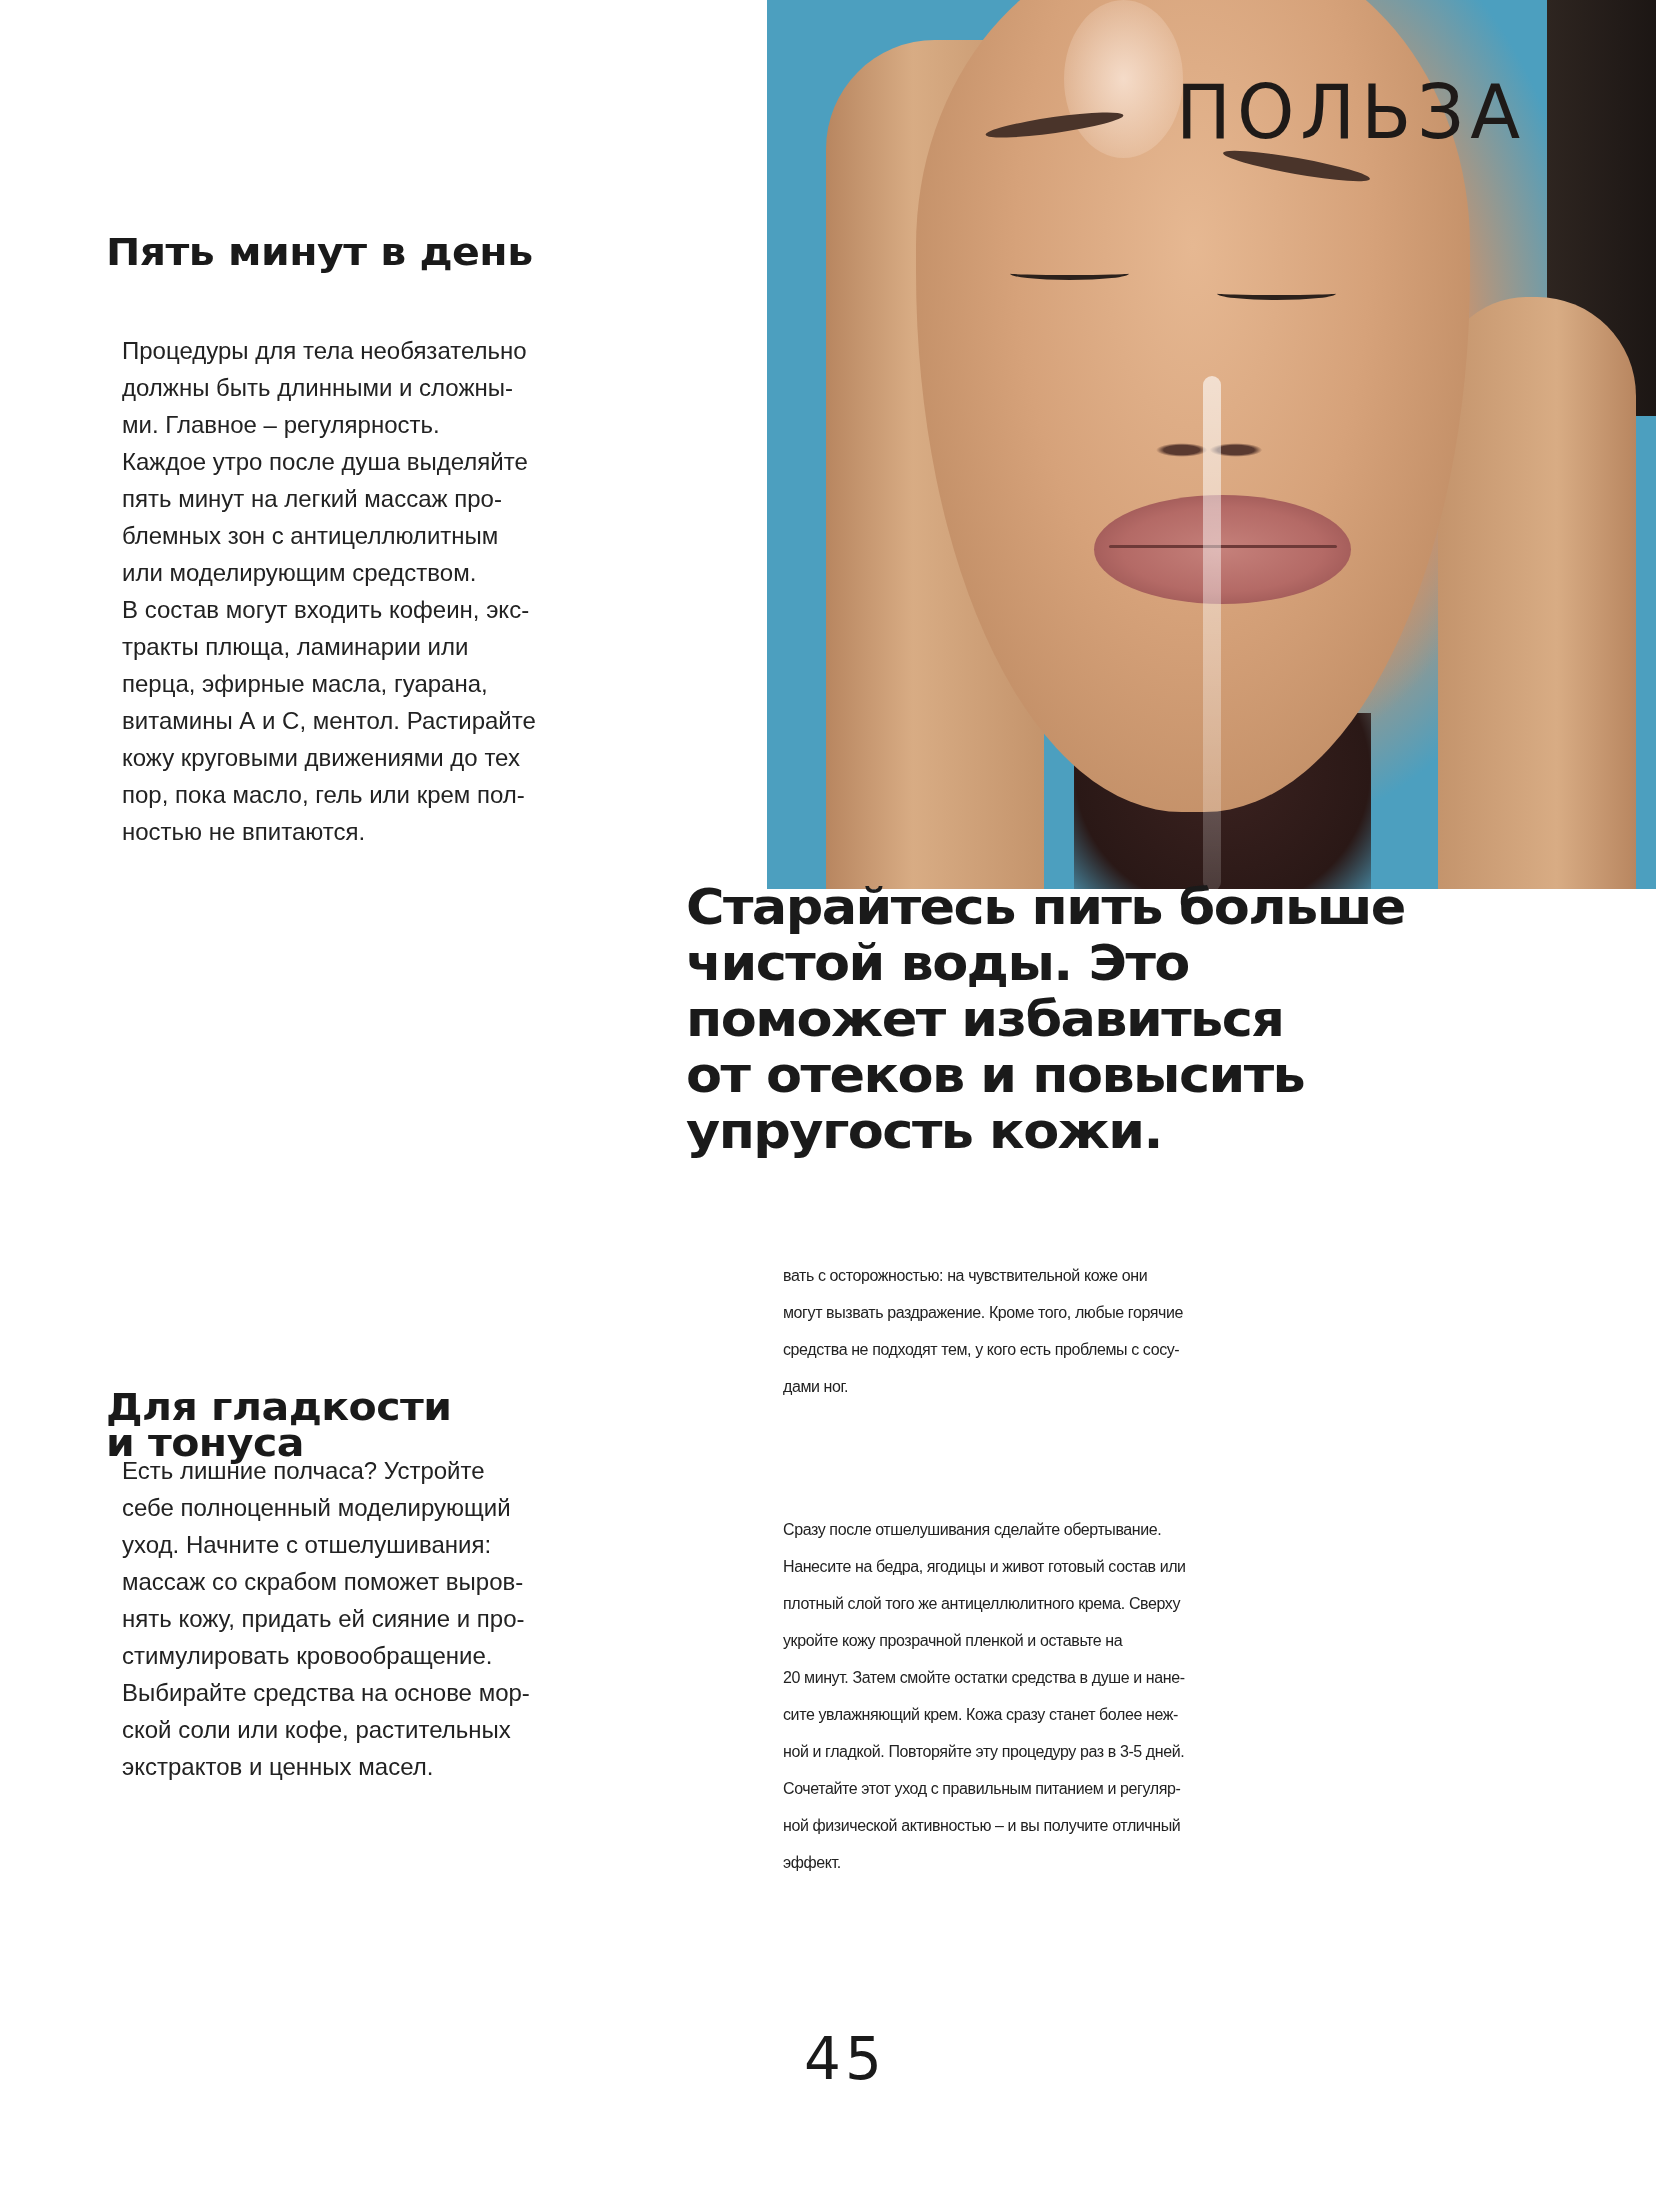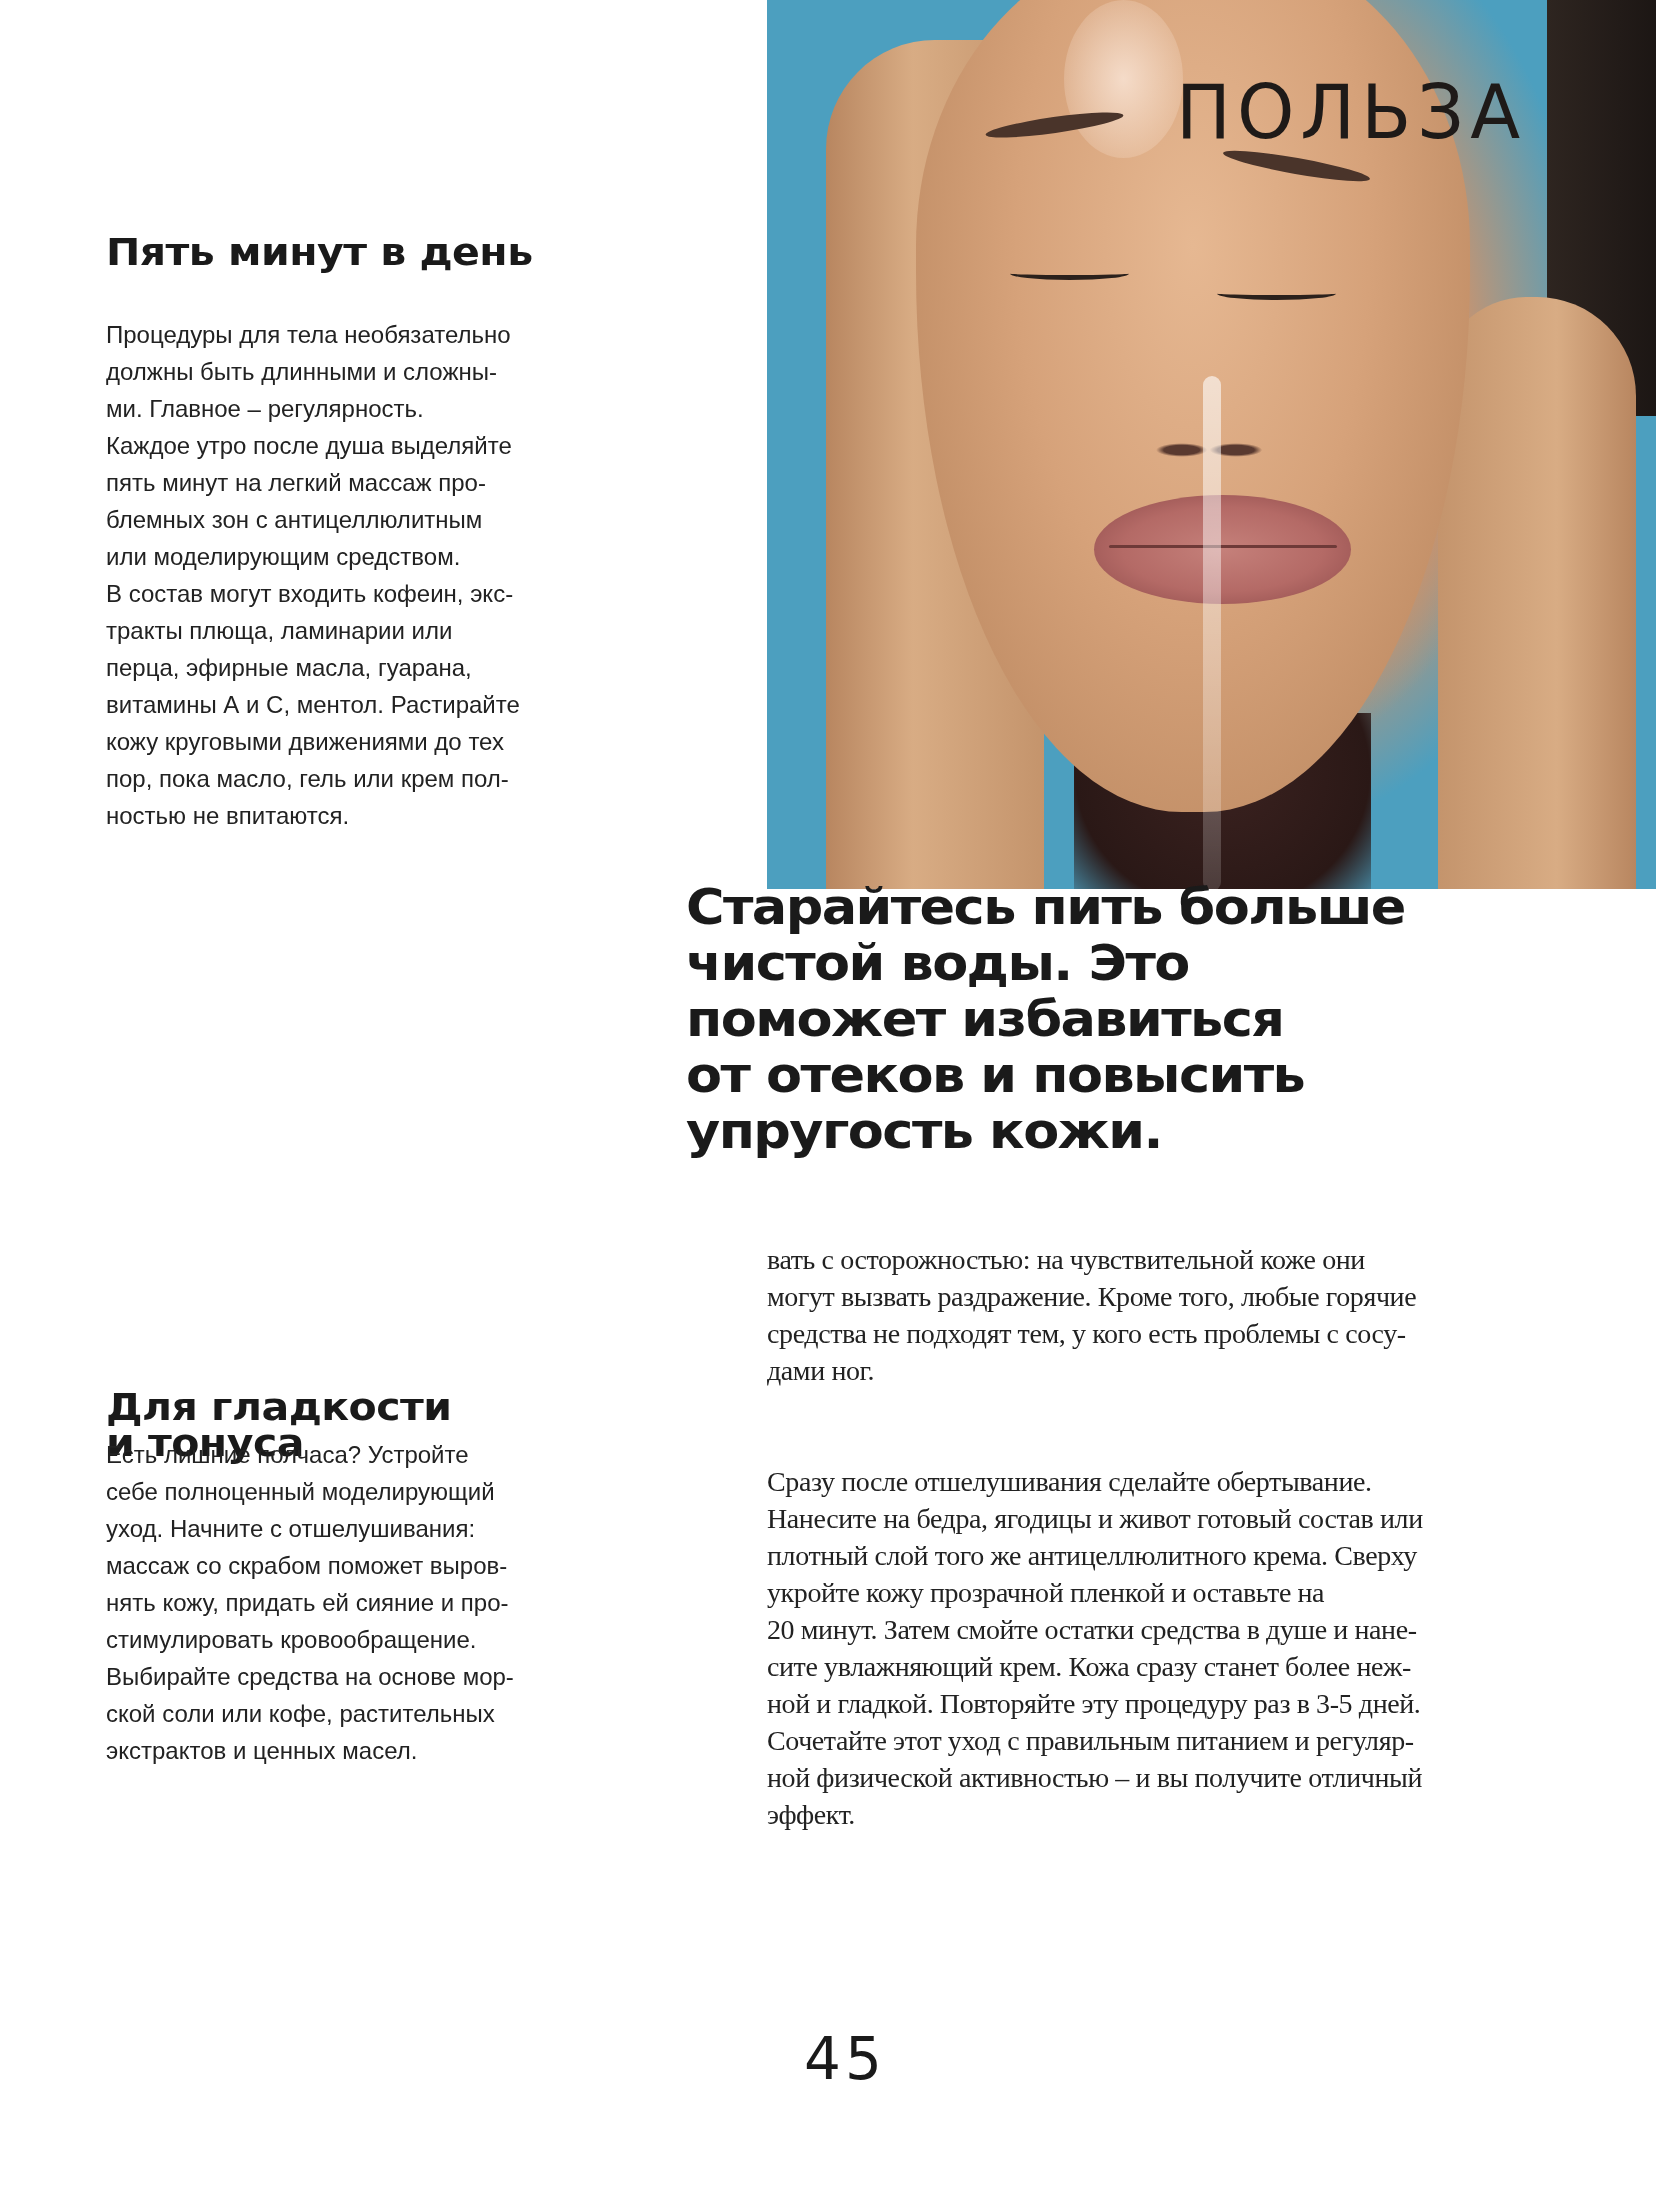--- a/index.html
+++ b/index.html
@@ -40,35 +40,35 @@
   .photo .water { position:absolute; left:436px; top:376px; width:18px; height:515px;
     background:linear-gradient(180deg, rgba(255,255,255,0.6), rgba(255,255,255,0.15)); border-radius:9px; }
   .photo .shine { position:absolute; left:297px; top:0; width:119px; height:158px; border-radius:50%;
     background:radial-gradient(ellipse, rgba(255,240,230,0.7), rgba(255,240,230,0)); }
 
   .section-label { position:absolute; left:1176px; top:75px; font-size:73px; font-weight:400;
     letter-spacing:6px; color:#1e1a18; font-family:"DejaVu Sans", sans-serif; line-height:1; transform:scaleY(1.02); }
   .h2 { font-family:"DejaVu Sans", sans-serif; font-weight:bold; font-size:38px; line-height:36px;
         letter-spacing:-0.5px; margin:0; color:#1a1a1a; transform:scaleX(1.08); transform-origin:left; }
   .body { font-family:"Liberation Sans", sans-serif; font-size:24px; line-height:37px; margin:0; color:#222; }
-  .body p { margin:0; white-space:pre-line; }
+  .body p { margin:16px; white-space:pre-line; }
   .gap { height:37px; }
 
   .h2-1 { position:absolute; left:106px; top:234px; }
   .txt-1 { position:absolute; left:106px; top:316px; width:535px; }
   .h2-2 { position:absolute; left:106px; top:1389px; }
   .txt-2 { position:absolute; left:106px; top:1436px; width:535px; }
 
   
   .quote { position:absolute; left:686px; top:879px; width:891px; font-family:"DejaVu Sans", sans-serif;
            font-weight:bold; font-size:50px; line-height:56px; letter-spacing:-1.5px; color:#1a1a1a;
            white-space:pre-line; transform:scaleX(1.05); transform-origin:left; }
 
   .txt-3 { position:absolute; left:767px; top:1241px; width:812px; }
-  .txt-3 .body { font-size:28px; letter-spacing:-0.4px;font-family:Liberation Serif, serif; }
+  .txt-3 .body { font-size:16px; letter-spacing:-0.4px; }
 
   .page-num { position:absolute; left:804px; top:2030px; font-family:"DejaVu Sans", sans-serif;
               font-size:58px; font-weight:400; letter-spacing:4px; color:#1a1a1a; line-height:1; }
 </style>
 </head>
 <body>
 
 <div class="photo">
   <div class="bg"></div>
   <div class="hair"></div>

